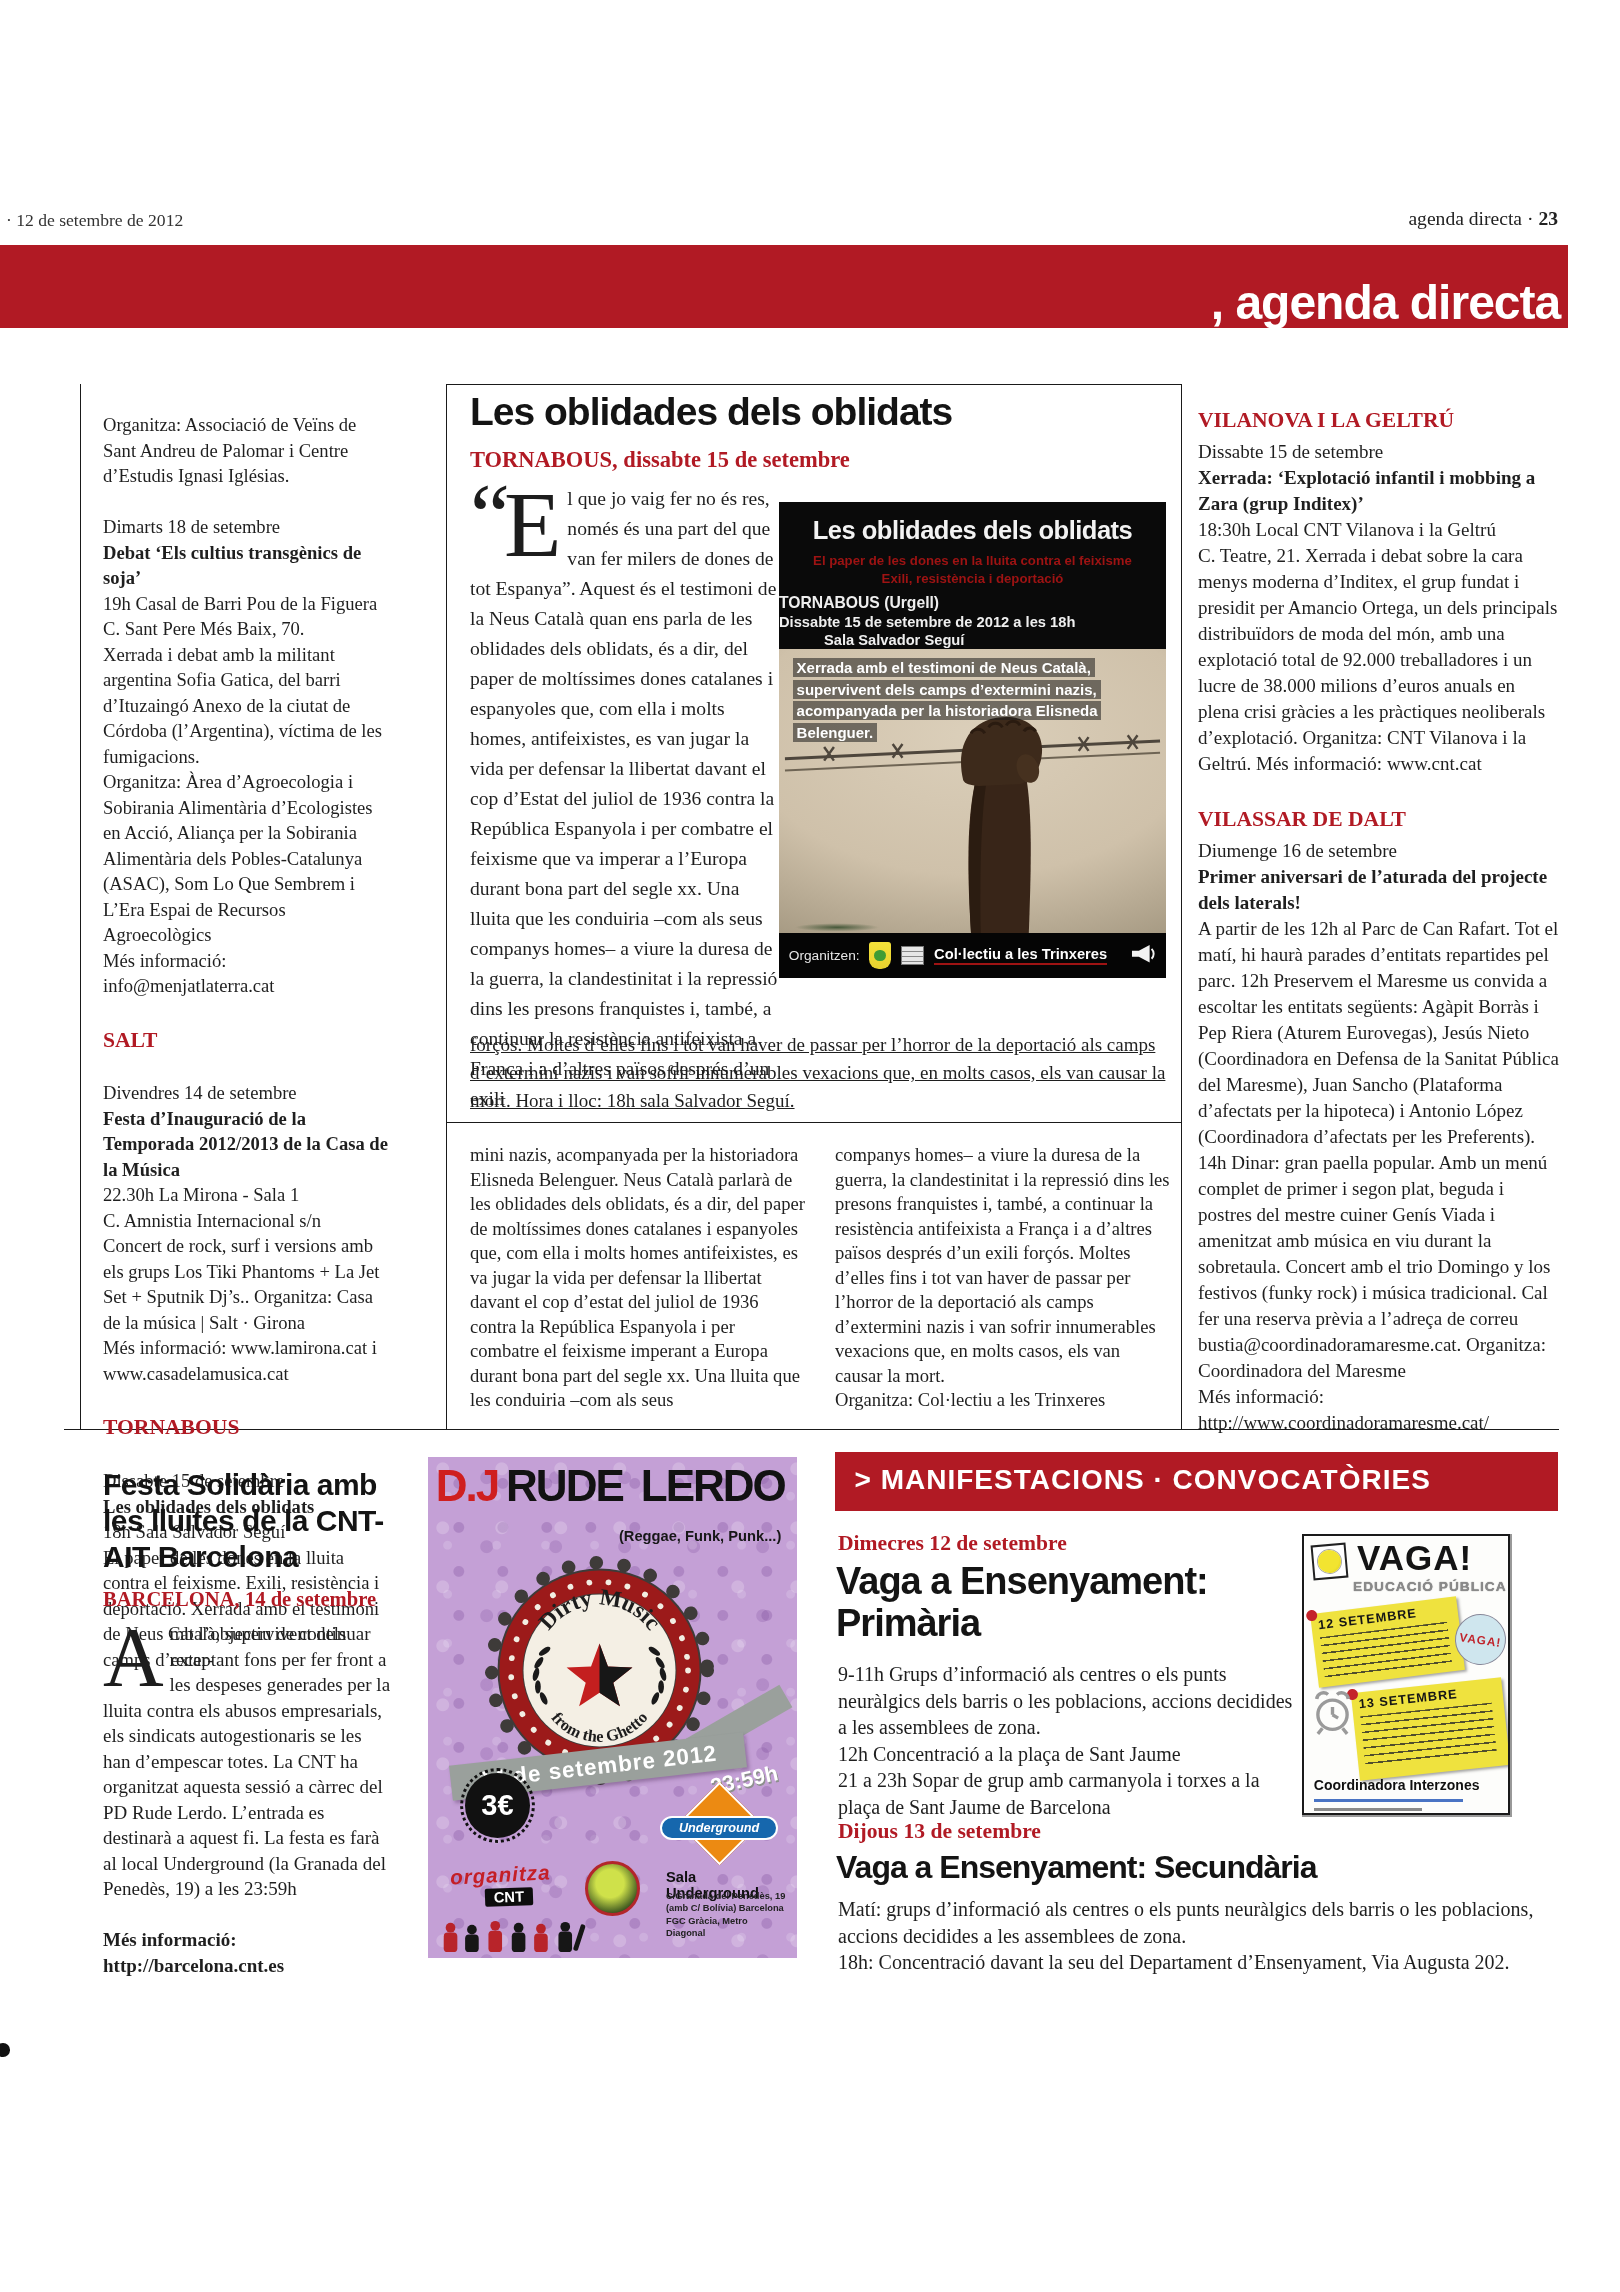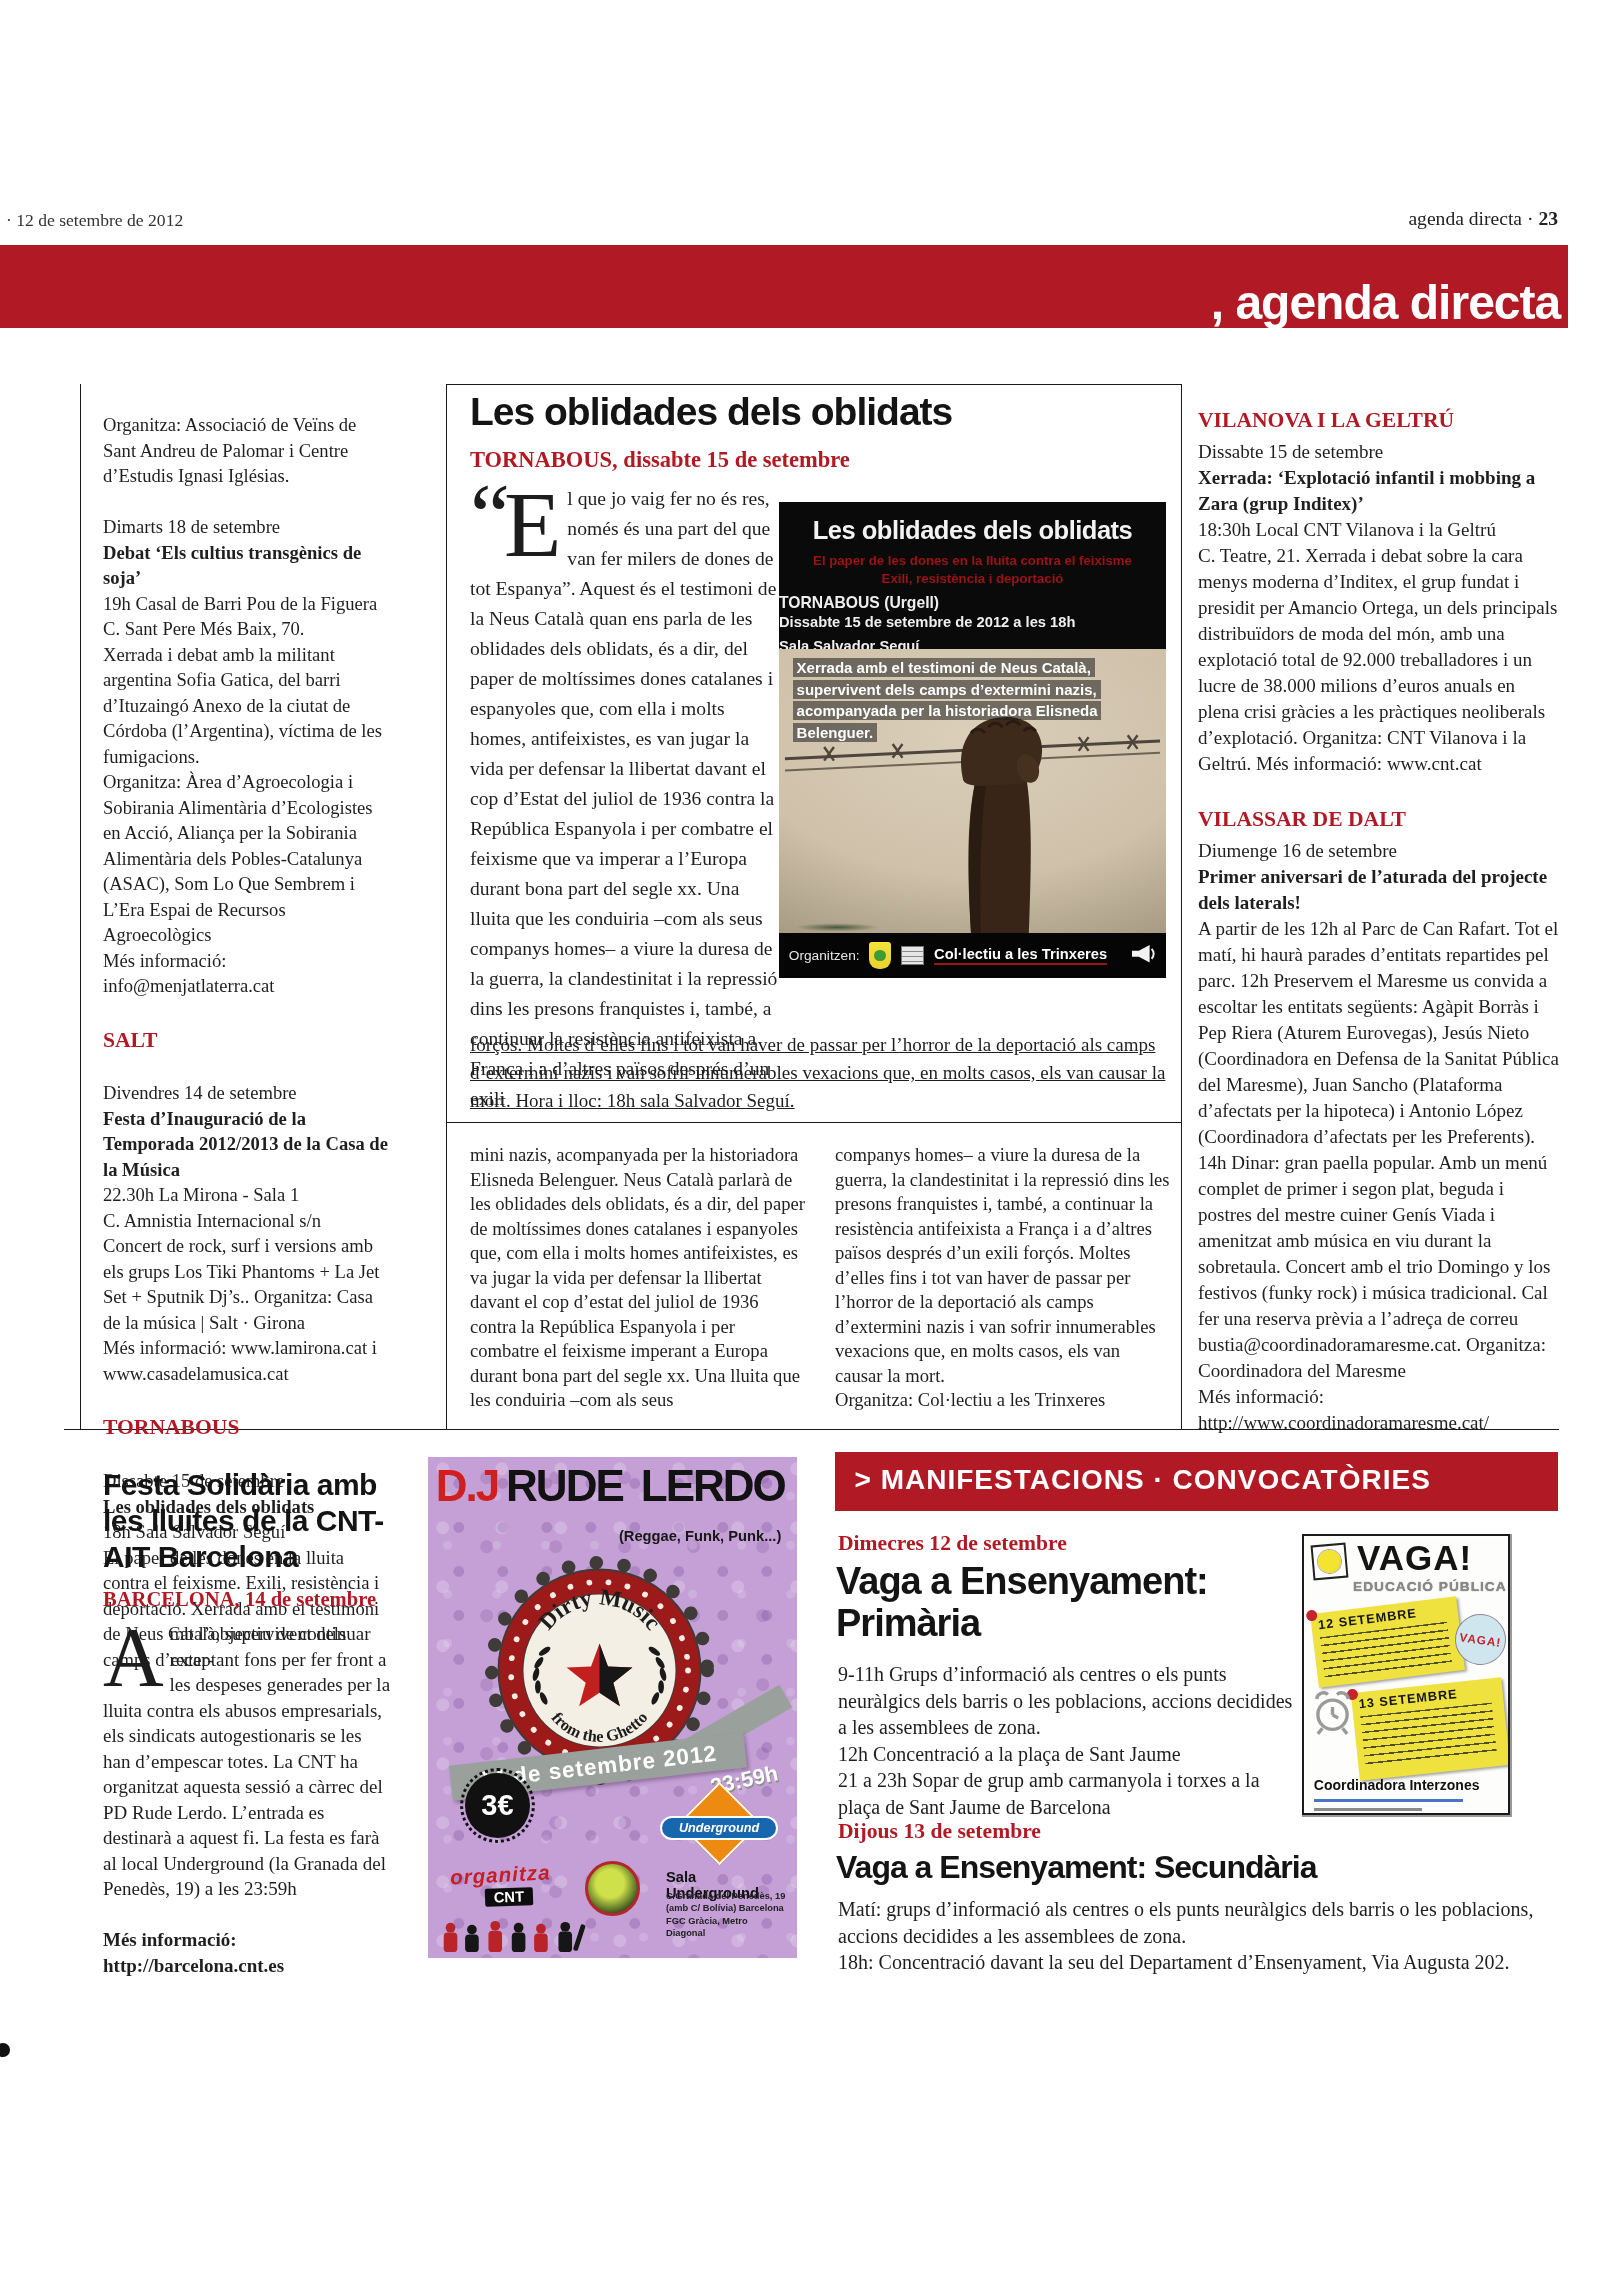--- a/index.html
+++ b/index.html
@@ -207,21 +207,21 @@
   <div class="f-lead">
     <span class="qwrap"><span class="qmark">“</span><span class="dropcap">E</span></span><span>l que jo vaig fer no és res, només és una part del que van fer milers de dones de tot Espanya”. Aquest és el testimoni de la Neus Català quan ens parla de les oblidades dels oblidats, és a dir, del paper de moltíssimes dones catalanes i espanyoles que, com ella i molts homes, antifeixistes, es van jugar la vida per defensar la llibertat davant el cop d’Estat del juliol de 1936 contra la República Espanyola i per combatre el feixisme que va imperar a l’Europa durant bona part del segle xx. Una lluita que les conduiria –com als seus companys homes– a viure la duresa de la guerra, la clandestinitat i la repressió dins les presons franquistes i, també, a continuar la resistència antifeixista a França i a d’altres països després d’un exili</span>
   </div>
 
   <div class="poster1">
     <div class="p1t">Les oblidades dels oblidats</div>
     <div class="p1s" style="top:51px;">El paper de les dones en la lluita contra el feixisme</div>
     <div class="p1s" style="top:69px;">Exili, resistència i deportació</div>
     <div class="p1w" style="top:92px; font-size:15.7px;">TORNABOUS (Urgell)</div>
     <div class="p1w" style="top:112px; font-size:14.7px;">Dissabte 15 de setembre de 2012 a les 18h</div>
-    <div class="p1w" style="top:136px; font-size:14.7px;">Sala Salvador Seguí</div>
+    <div class="p1w" style="top:130px; font-size:14.7px;margin-left:45px;">Sala Salvador Seguí</div>
     <div class="p1photo">
       <svg width="387" height="284" viewBox="0 0 395 290">
         <path d="M6,112 L389,94" stroke="#4e463c" stroke-width="3" fill="none"></path>
         <path d="M46,100 l10,14 M56,100 l-10,14 M116,97 l10,14 M126,97 l-10,14 M306,90 l10,14 M316,90 l-10,14 M356,88 l10,14 M366,88 l-10,14" stroke="#4e463c" stroke-width="2.5" fill="none"></path>
         <path d="M6,124 L389,106" stroke="#6e6454" stroke-width="2" fill="none"></path>
         <path d="M196,290 C191,215 193,165 201,133 L253,135 C259,175 257,235 255,290 Z" fill="#382518"></path>
         <path d="M196,290 C192,215 194,165 201,133 L212,134 C206,170 205,230 206,290 Z" fill="#2b1c11"></path>
         <path d="M188,134 C180,100 194,74 224,70 C254,66 272,84 268,110 C266,124 258,134 246,138 L204,140 C195,139 190,138 188,134 Z" fill="#3d2a1b"></path>
         <path d="M196,86 a8,8 0 0 1 14,0 M214,80 a8,8 0 0 1 14,0 M232,78 a8,8 0 0 1 14,0 M250,84 a7,7 0 0 1 12,0" stroke="#2a1b10" stroke-width="3" fill="none"></path>
         <ellipse cx="254" cy="122" rx="11" ry="15" fill="#46311f" transform="rotate(-20 254 122)"></ellipse>

